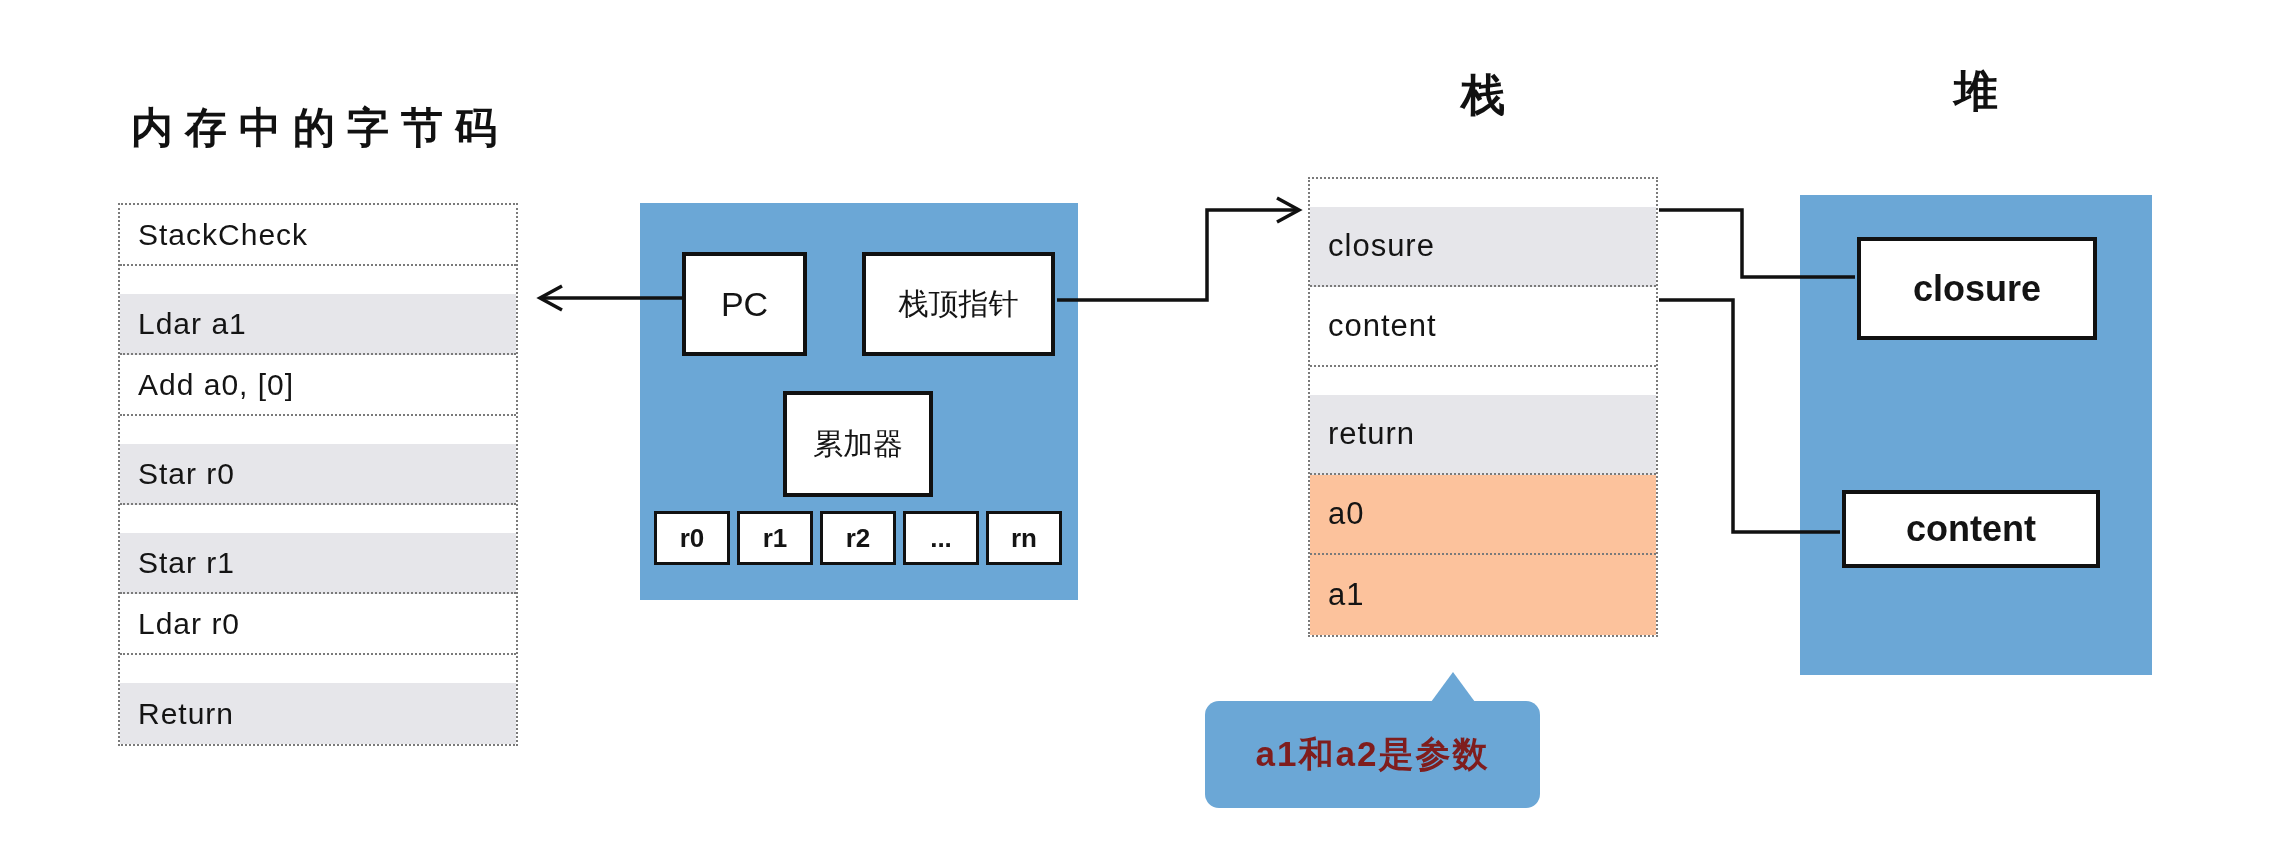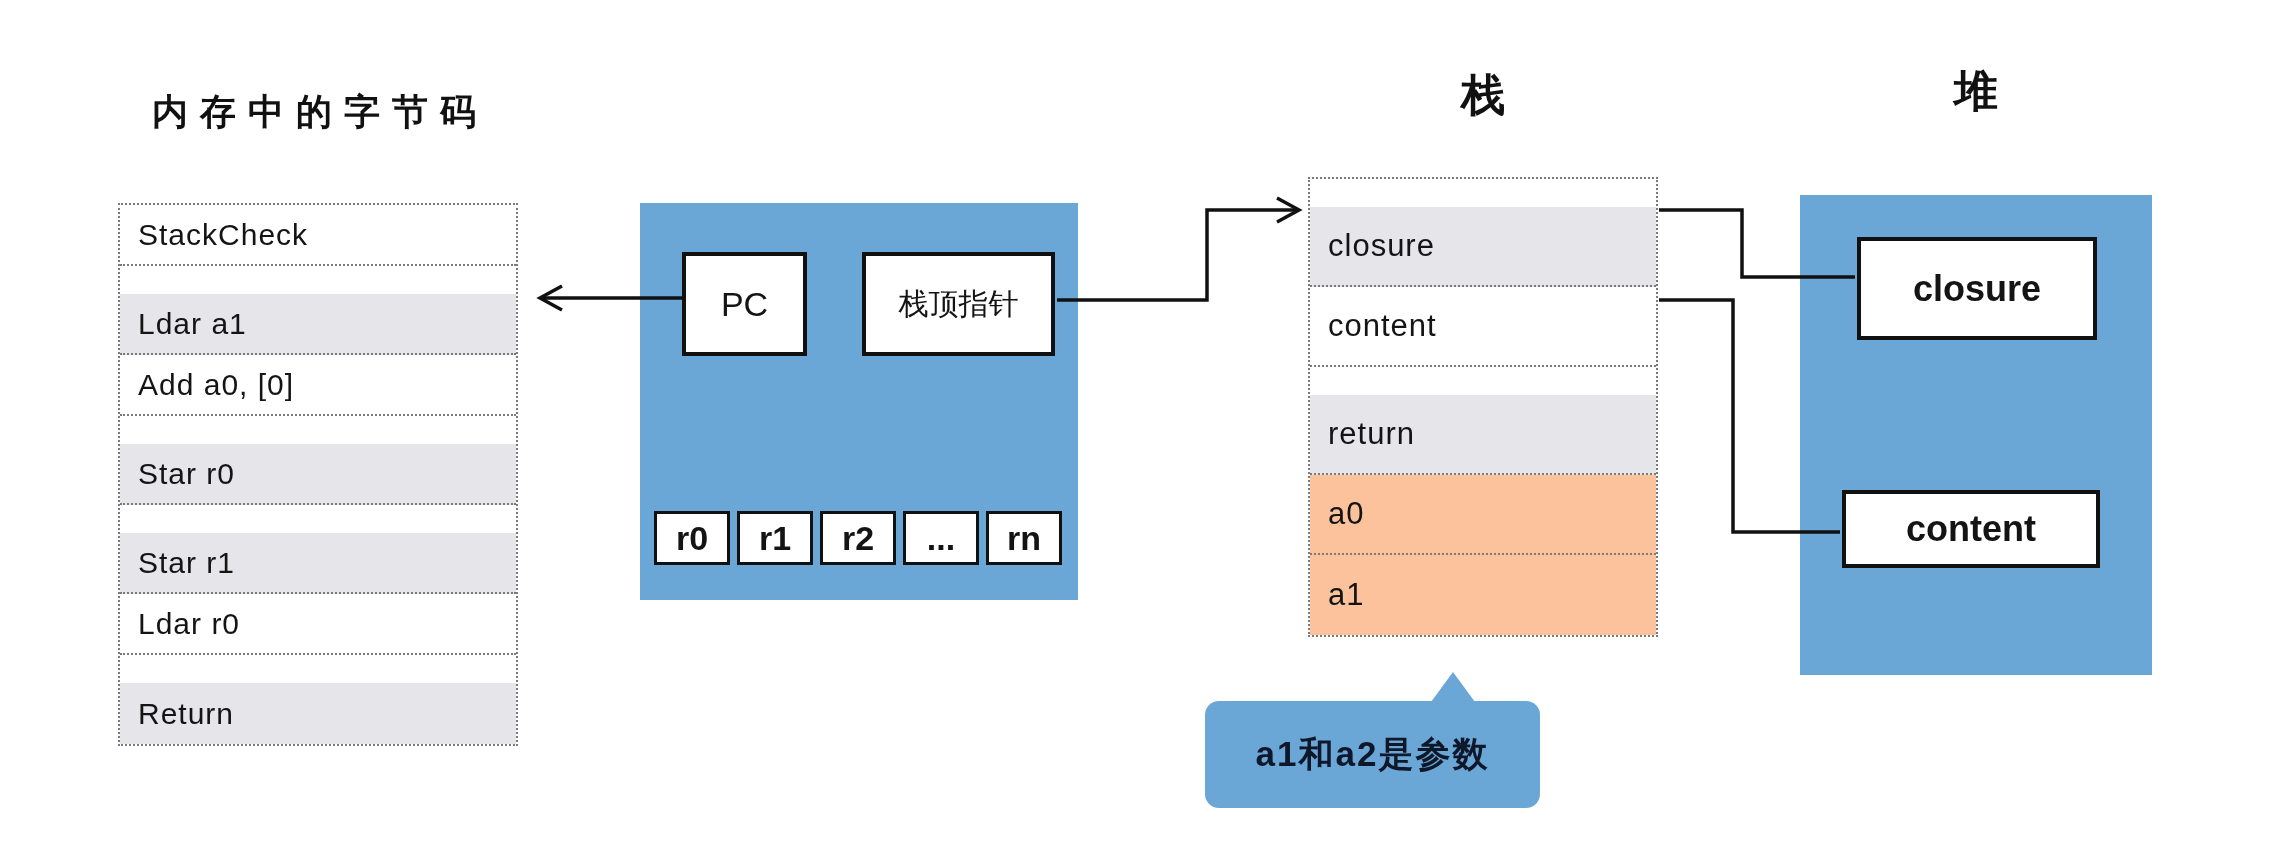--- a/index.html
+++ b/index.html
@@ -8,21 +8,21 @@
     --orange-row:#FCC29C;
     --ink:#141414;
     --dot:#7a7a7a;
   }
   *{margin:0;padding:0;box-sizing:border-box;}
   html,body{background:#fff;}
   body{font-family:"Liberation Sans",sans-serif;color:var(--ink);}
   .canvas{position:relative;width:2284px;height:864px;background:#fff;overflow:hidden;}
 
   .title{position:absolute;font-weight:bold;text-align:center;color:#111;}
-  .title-bytecode{left:100px;top:88px;width:440px;font-size:36px;letter-spacing:12px;}
+  .title-bytecode{left:100px;top:100px;width:440px;font-size:42px;letter-spacing:12px;}
   .title-registers{left:640px;top:96px;width:438px;font-size:48px;letter-spacing:8px;}
   .title-stack{left:1308px;top:66px;width:350px;font-size:44px;}
   .title-heap{left:1800px;top:62px;width:352px;font-size:44px;}
 
   .memlist{position:absolute;border:2px dotted var(--dot);background:#fff;}
   .memlist .row{display:flex;align-items:center;padding-left:18px;
     font-family:Liberation Sans, sans-serif;font-size:30px;letter-spacing:1px;
     border-bottom:2px dotted var(--dot);}
   .memlist .row:last-child{border-bottom:none;}
   .row--white{background:#fff;}
@@ -39,28 +39,28 @@
   .registers-box{left:640px;top:203px;width:438px;height:397px;}
   .heap-box{left:1800px;top:195px;width:352px;height:480px;}
 
   .whitebox{position:absolute;background:#fff;border:4px solid #111;
     display:flex;align-items:center;justify-content:center;}
   .pc-box{left:42px;top:49px;width:125px;height:104px;font-size:34px;}
   .stp-box{left:222px;top:49px;width:193px;height:104px;font-size:30px;font-family:"Liberation Serif",serif;}
   .acc-box{left:143px;top:188px;width:150px;height:106px;font-size:30px;font-family:"Liberation Serif",serif;}
   .reg-row{position:absolute;left:14px;top:308px;display:flex;gap:7px;}
   .reg-cell{width:76px;height:54px;background:#fff;border:3px solid #111;
-    display:flex;align-items:center;justify-content:center;font-size:34px;font-weight:bold;}
+    display:flex;align-items:center;justify-content:center;font-size:26px;font-weight:bold;}
 
   .heap-closure{left:57px;top:42px;width:240px;height:103px;font-size:36px;font-weight:bold;}
   .heap-content{left:42px;top:295px;width:258px;height:78px;font-size:36px;font-weight:bold;}
 
   .callout-bubble{position:absolute;left:1205px;top:701px;width:335px;height:107px;
     background:var(--blue);border-radius:14px;display:flex;align-items:center;justify-content:center;}
-  .callout-bubble .txt{color:#0f172a;font-size:35px;font-weight:bold;letter-spacing:2px;}
+  .callout-bubble .txt{color:#7f1d1d;font-size:35px;font-weight:bold;letter-spacing:2px;}
   .callout-tail{position:absolute;left:1431px;top:672px;width:0;height:0;
     border-left:22px solid transparent;border-right:22px solid transparent;
     border-bottom:30px solid var(--blue);}
 
   svg.overlay{position:absolute;left:0;top:0;width:2284px;height:864px;pointer-events:none;}
   svg.overlay polyline{fill:none;stroke:#111;stroke-width:3.5;}
 </style>
 </head>
 <body>
 
@@ -76,20 +76,21 @@
     <div class="row row--white">Add a0, [0]</div>
     <div class="row row--gray">Star r0</div>
     <div class="row row--gray">Star r1</div>
     <div class="row row--white">Ldar r0</div>
     <div class="row row--gray">Return</div>
   </div>
 
   <div class="bluebox registers-box">
     <div class="whitebox pc-box">PC</div>
     <div class="whitebox stp-box">栈顶指针</div>
+    <div class="whitebox acc-box">累加器</div>
     <div class="reg-row">
       <div class="reg-cell">r0</div>
       <div class="reg-cell">r1</div>
       <div class="reg-cell">r2</div>
       <div class="reg-cell">...</div>
       <div class="reg-cell">rn</div>
     </div>
   </div>
 
   <div class="memlist stack-list">

